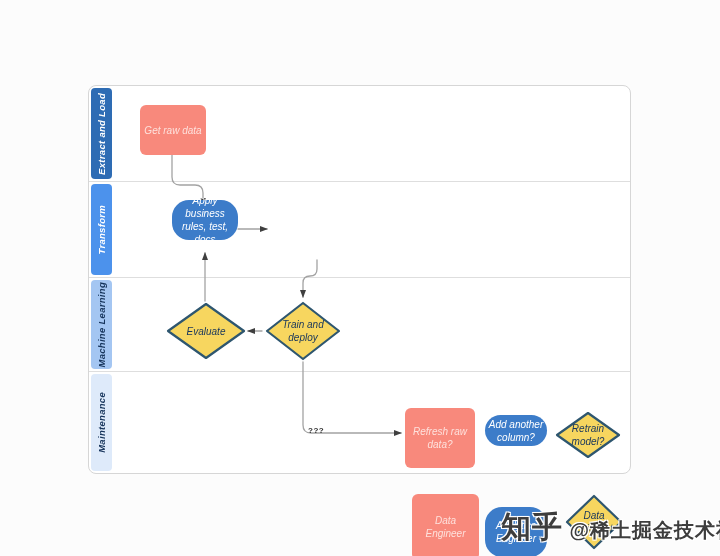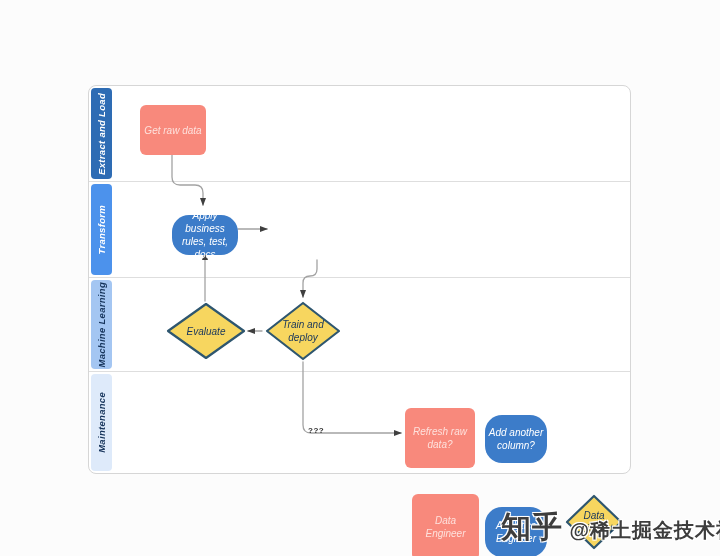--- a/index.html
+++ b/index.html
@@ -82,21 +82,21 @@
     <path class="edge" d="M262,331 L248,331" marker-end="url(#arr)"></path>
     <path class="edge" d="M205,301 L205,253" marker-end="url(#arr)"></path>
     <path class="edge" d="M303,362 L303,425 Q303,433 311,433 L401,433" marker-end="url(#arr)"></path>
   </svg>
   <span class="edge-label">???</span>
 
   <div class="node rect" style="left:140px;top:105px;width:66px;height:50px">
     <span>Get raw data</span>
   </div>
 
-  <div class="node pill" style="left:172px;top:215px;width:66px;height:40px">
+  <div class="node pill" style="left:172px;top:200px;width:66px;height:40px">
     <span>Apply business rules, test, docs</span>
   </div>
 
 
   <div class="node diamond" style="left:165px;top:302px;width:82px;height:58px">
     <svg viewBox="0 0 82 58">
         <path d="M41 2 L79 29 L41 56 L3 29 Z"></path>
       </svg>
     <span class="dlabel">Evaluate</span>
   </div>
@@ -105,24 +105,30 @@
     <svg viewBox="0 0 78 60">
         <path d="M39 2 L75 30 L39 58 L3 30 Z"></path>
       </svg>
     <span class="dlabel">Train and deploy</span>
   </div>
 
   <div class="node rect" style="left:405px;top:408px;width:70px;height:60px">
     <span>Refresh raw data?</span>
   </div>
 
-  <div class="node pill" style="left:485px;top:415px;width:62px;height:48px">
+  <div class="node pill" style="left:485px;top:415px;width:62px;height:31px">
     <span>Add another column?</span>
   </div>
 
+  <div class="node diamond" style="left:554px;top:411px;width:68px;height:48px">
+    <svg viewBox="0 0 68 48">
+        <path d="M34 2 L65 24 L34 46 L3 24 Z"></path>
+      </svg>
+    <span class="dlabel">Retrain model?</span>
+  </div>
 
   <div class="node rect" style="left:412px;top:494px;width:67px;height:66px">
     <span>Data Engineer</span>
   </div>
 
   <div class="node pill" style="left:485px;top:507px;width:62px;height:50px">
     <span>Analytics Engineer</span>
   </div>
 
   <div class="node diamond" style="left:564px;top:494px;width:60px;height:56px">

